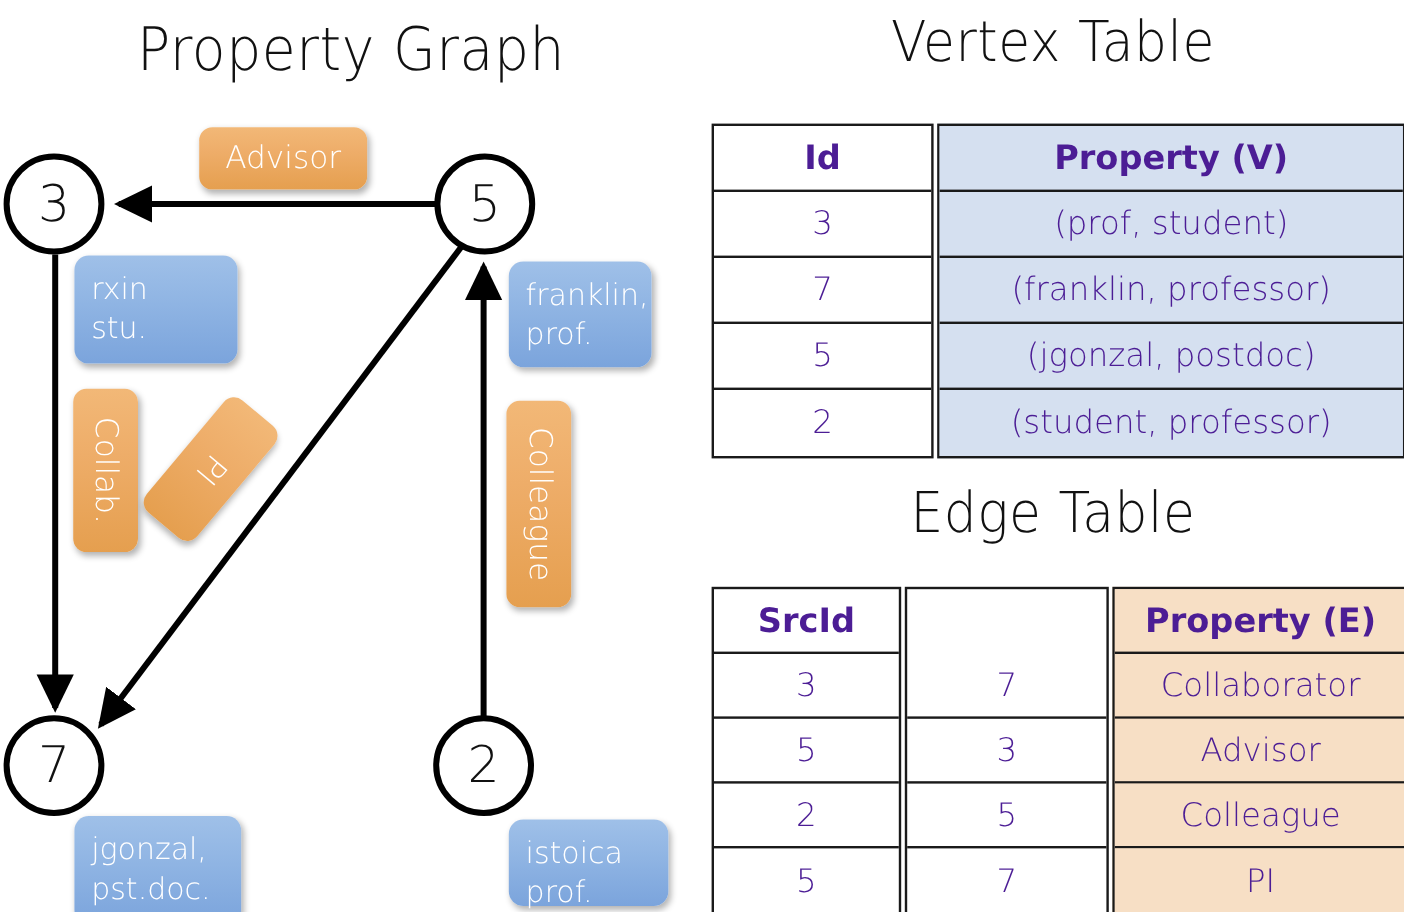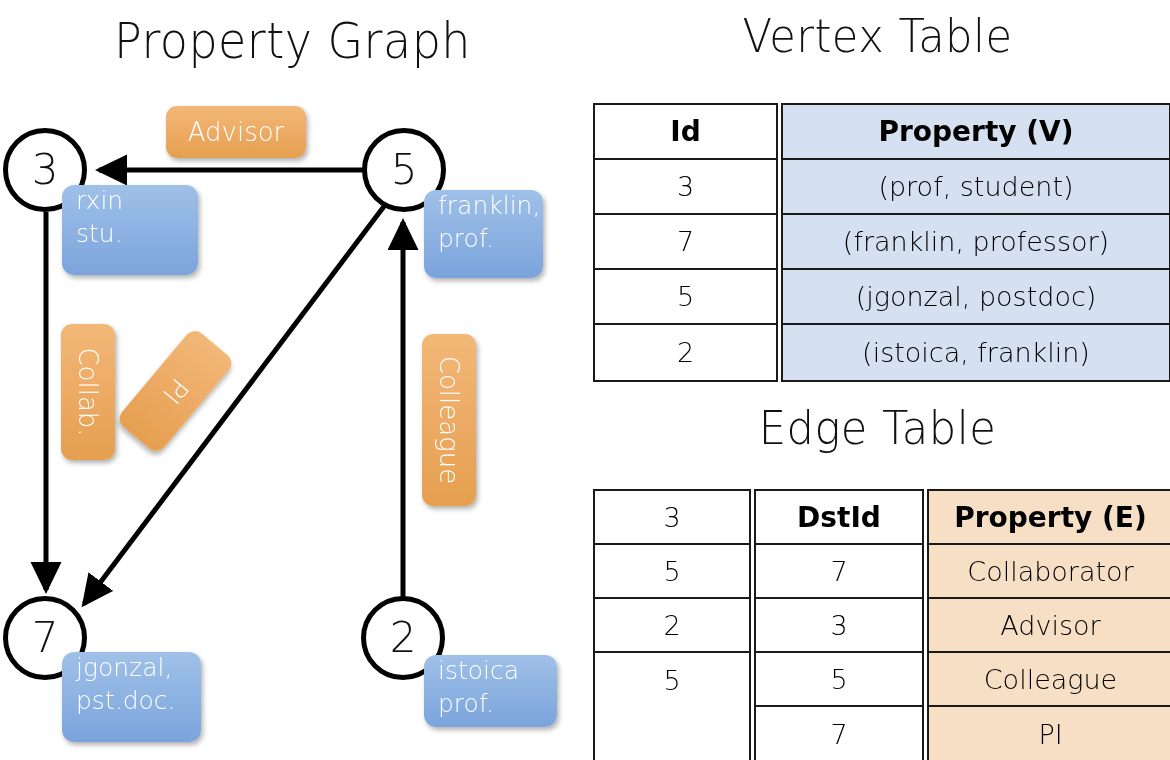--- a/index.html
+++ b/index.html
@@ -77,24 +77,25 @@
   .prop-box {
     position: absolute;
     border-radius: 12px;
     background: linear-gradient(180deg, #9fc0e8 0%, #8fb4e3 45%, #7ba4dc 100%);
     box-shadow: 2px 3px 5px rgba(0,0,0,0.30);
     color: #ffffff;
     font-family: "DejaVu Sans", sans-serif;
     font-weight: 300;
     font-size: 25px;
     line-height: 1.30;
-    padding: 0 0 0 14px;
+    padding: 12px 0 0 14px;
     box-sizing: border-box;
     z-index: 4;
     white-space: pre-line;
+    margin-top: 28px;
   }
 
   
   .edge-label {
     position: absolute;
     border-radius: 11px;
     background: linear-gradient(180deg, #f2b877 0%, #eead69 40%, #e59f4f 100%);
     box-shadow: 2px 3px 5px rgba(0,0,0,0.30);
     color: #ffffff;
     font-family: "DejaVu Sans", sans-serif;
@@ -137,21 +138,21 @@
   }
   .tcol + .tcol { margin-left: 3px; justify-content: flex-end; }
   .cell {
     display: flex;
     align-items: center;
     justify-content: center;
     border-bottom: 2px solid #1a1a1a;
     box-sizing: border-box;
     font-family: "DejaVu Sans", sans-serif;
     font-weight: 300;
-    color: #000000;
+    color: #4c1d95;
     white-space: nowrap;
   }
   .cell:last-child { border-bottom: none; }
   .cell.head {
     font-weight: 700;
   }
 
   
   #vertex-table { left: 593px; top: 103px; }
   #vertex-table .tcol.id-col { width: 185px; }
@@ -248,33 +249,33 @@
     <div class="cell">3</div>
     <div class="cell">7</div>
     <div class="cell">5</div>
     <div class="cell">2</div>
   </div>
   <div class="tcol prop-col">
     <div class="cell head">Property (V)</div>
     <div class="cell">(prof, student)</div>
     <div class="cell">(franklin, professor)</div>
     <div class="cell">(jgonzal, postdoc)</div>
-    <div class="cell">(istoica, franklin)</div>
+    <div class="cell">(student, professor)</div>
   </div>
 </div>
 
 <div class="tbl" id="edge-table">
   <div class="tcol src-col">
+    <div class="cell head">SrcId</div>
     <div class="cell">3</div>
     <div class="cell">5</div>
     <div class="cell">2</div>
     <div class="cell">5</div>
   </div>
   <div class="tcol dst-col">
-    <div class="cell head">DstId</div>
     <div class="cell">7</div>
     <div class="cell">3</div>
     <div class="cell">5</div>
     <div class="cell">7</div>
   </div>
   <div class="tcol prop-col">
     <div class="cell head">Property (E)</div>
     <div class="cell">Collaborator</div>
     <div class="cell">Advisor</div>
     <div class="cell">Colleague</div>

